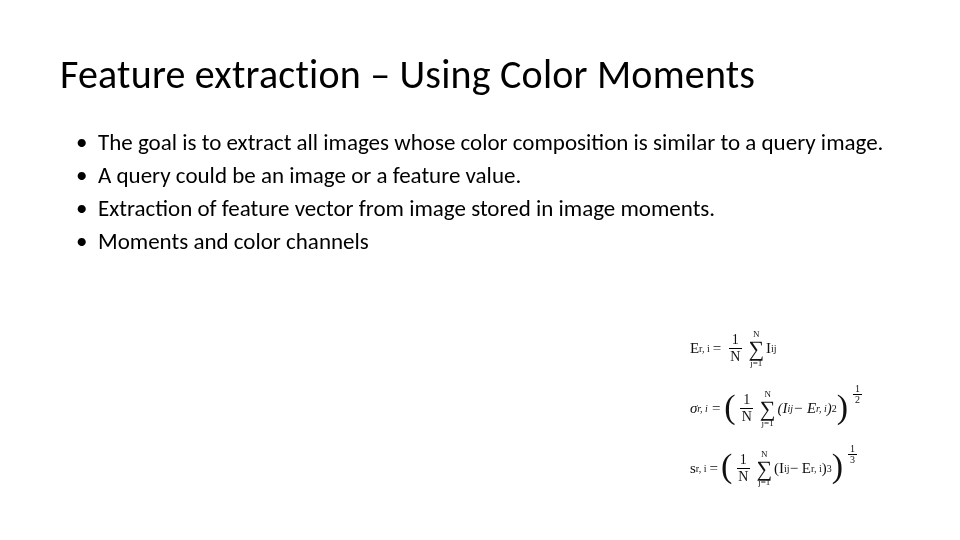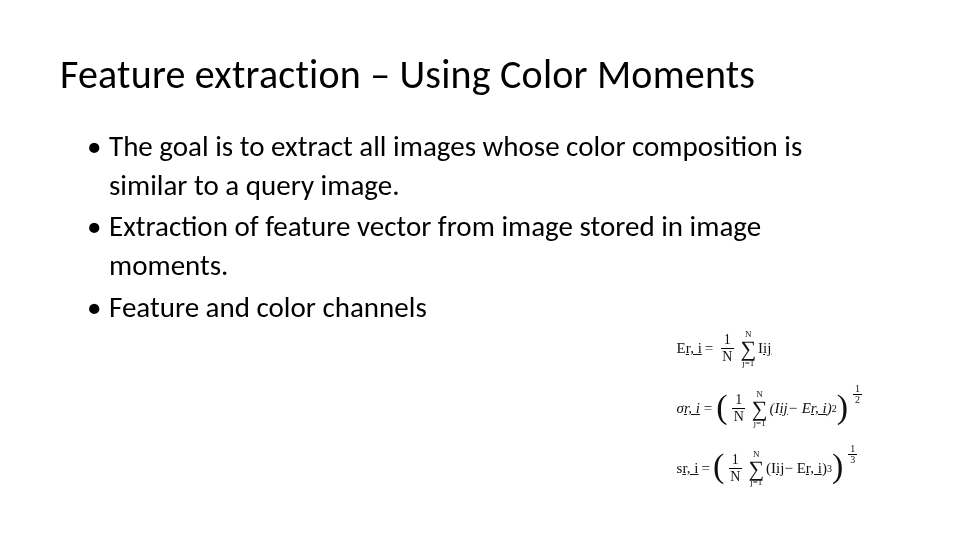--- a/index.html
+++ b/index.html
@@ -19,23 +19,23 @@
     box-sizing: border-box;
     padding: 50px 60px 0 60px;
   }
   .title {
     font-size: 40px;
     font-weight: 400;
     margin: 0 0 28px 0;
     letter-spacing: 0.2px;
   }
   .bullets {
-    font-size: 29px;
+    font-size: 23px;
     line-height: 1.35;
-    margin: 15px;
+    margin: 4px;
     padding: 0 0 0 30px;
     list-style: none;
   }
   .bullets li {
     position: relative;
     margin: 0 0 2px 0;
     padding-left: 4px;
   }
   .bullets li::before {
     content: "•";
@@ -89,34 +89,35 @@
   }
   .outer-exp {
     display: inline-flex;
     flex-direction: column;
     justify-content: flex-start;
     margin-left: 2px;
     position: relative;
     top: -14px;
   }
   .outer-exp .frac .num, .outer-exp .frac .den { font-size: 10px; padding: 0 2px;}
-  .sub { font-size: 15px; vertical-align: sub; text-decoration: underline; }
+  .sub { font-size: 10px; vertical-align: sub; }
   .sup { font-size: 10px; vertical-align: super; }
   .it { font-style: italic; }
 </style>
 </head>
 <body>
 
 <div class="slide">
   <h1 class="title">Feature extraction – Using Color Moments</h1>
 
   <ul class="bullets">
     <li>The goal is to extract all images whose color composition is similar to a query image.</li>
+    <li>A query could be an image or a feature value.</li>
     <li>Extraction of feature vector from image stored in image moments.</li>
-    <li>Feature and color channels</li>
+    <li>Moments and color channels</li>
   </ul>
 
   <div class="formulas">
 
     <div class="formula">
       <span>E</span>
         <span class="sub">r, i</span>
       <span style="margin:0 3px;">=</span>
       <span class="frac">
         <span class="num">1</span>

